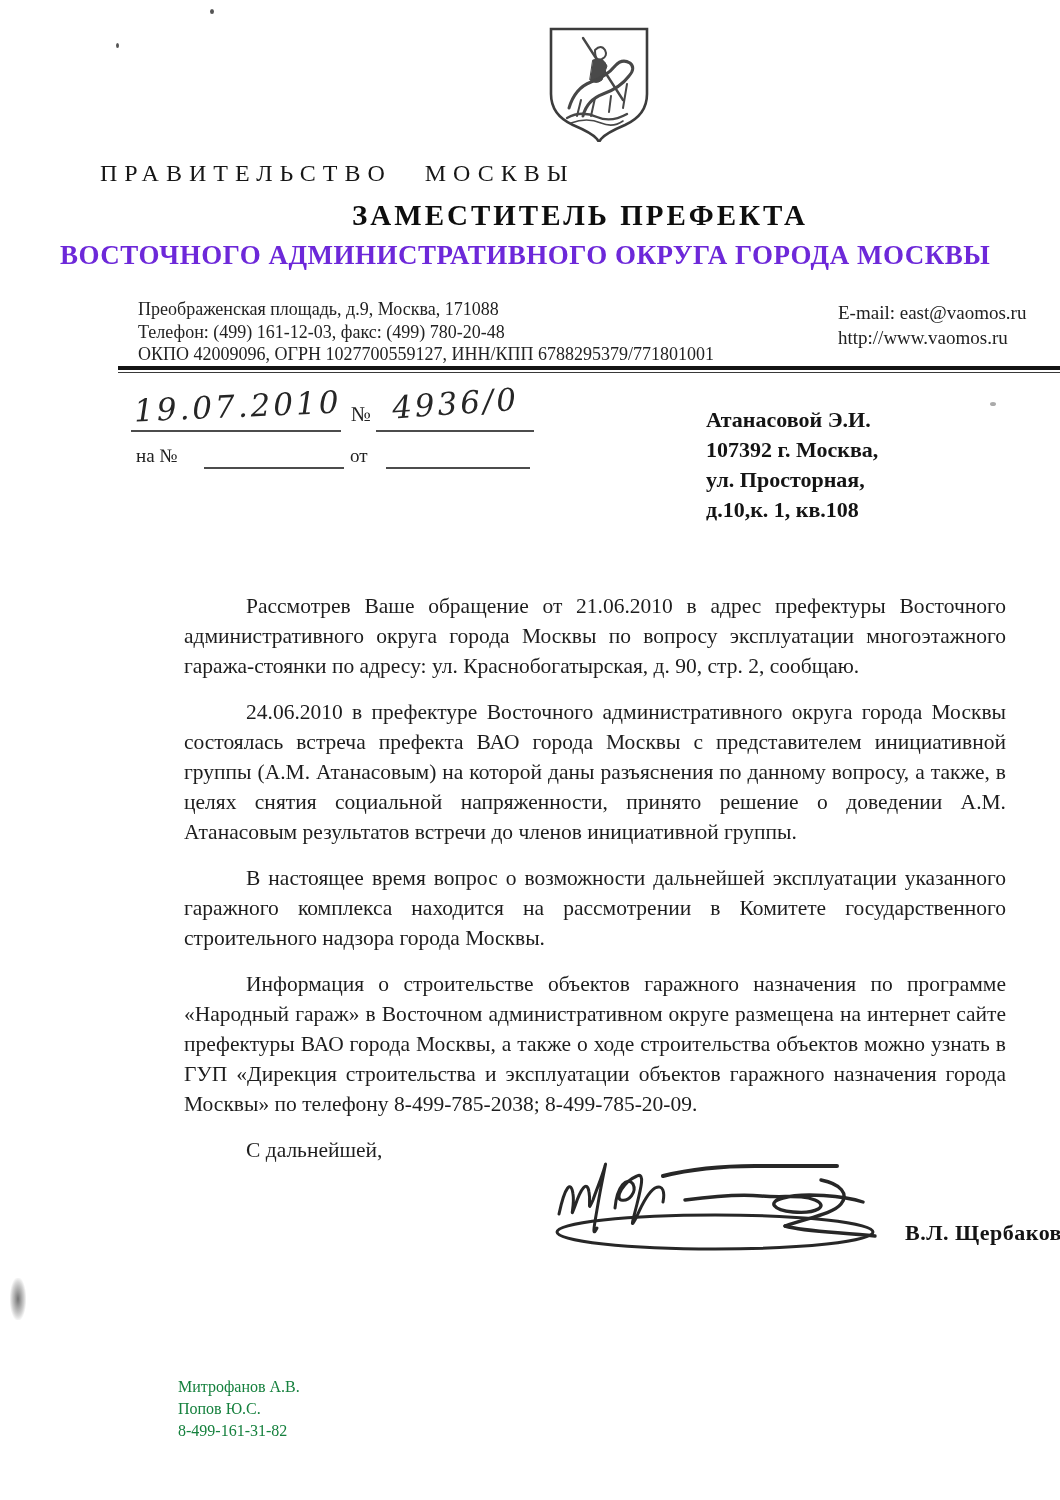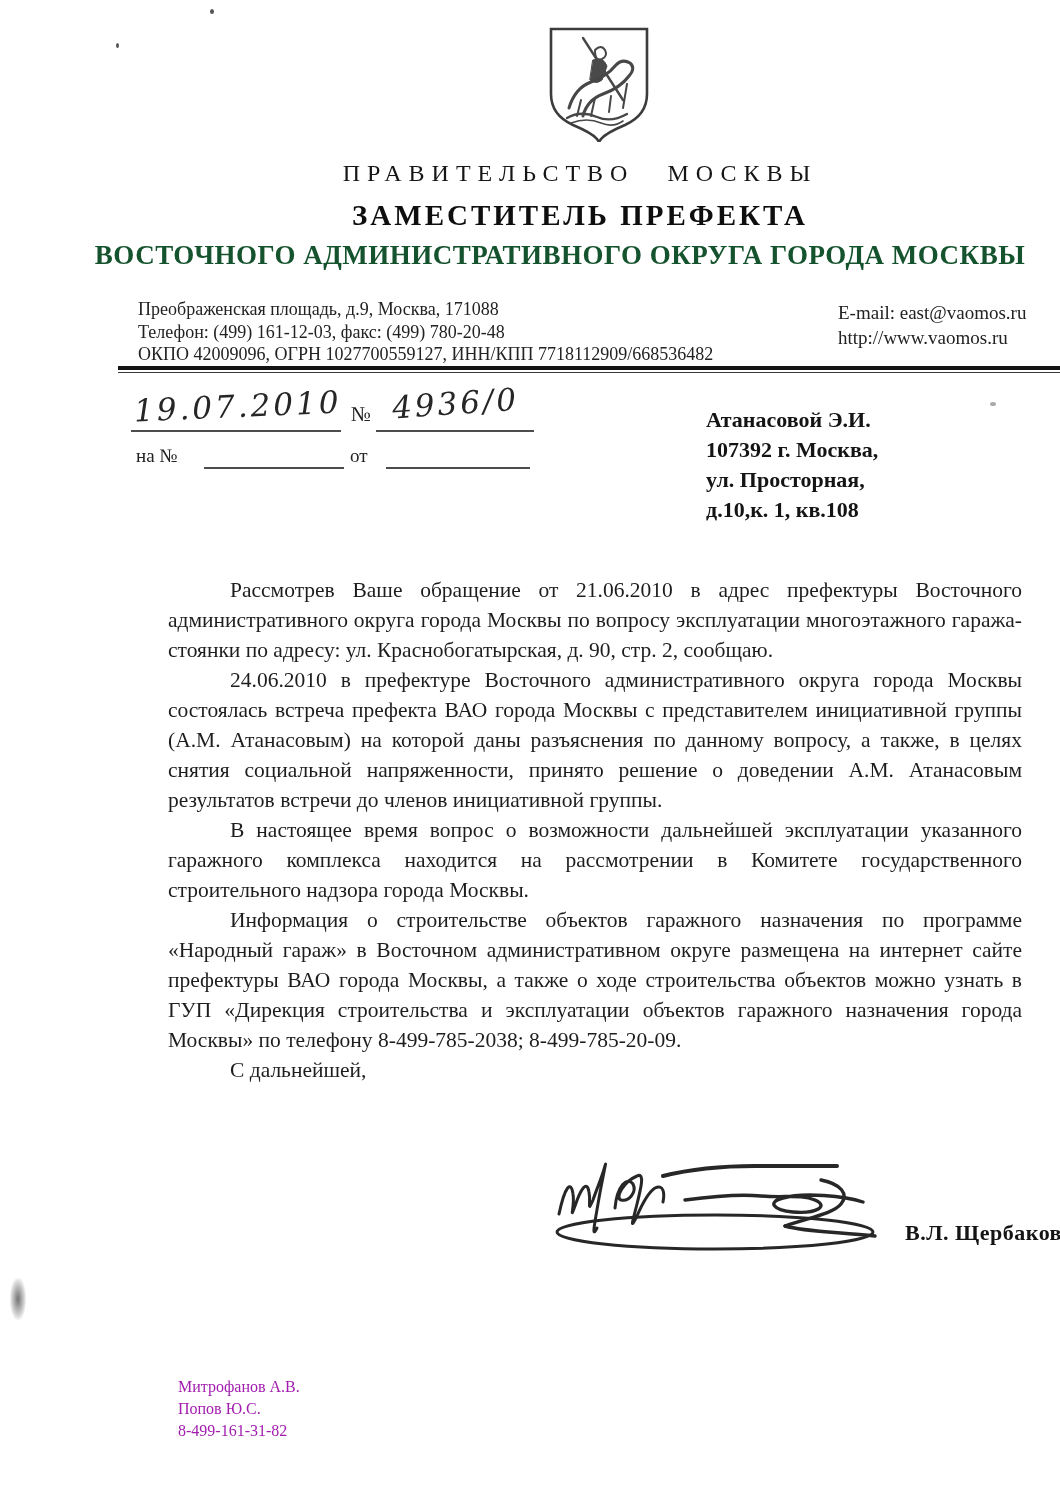--- a/index.html
+++ b/index.html
@@ -12,33 +12,33 @@
     font-family: "Liberation Serif", serif;
     color: #1b1b1b;
     overflow: hidden;
   }
   .abs { position: absolute; }
 
   
   .emblem { left: 543px; top: 24px; width: 112px; height: 118px; }
   .org-line1 {
     left: 100px; top: 160px; width: 960px;
-    text-align: center; font-size: 24px;
+    text-align: left; font-size: 24px;
     letter-spacing: 7px; word-spacing: 20px;
     color: #161616;
   }
   .org-line2 {
     left: 100px; top: 199px; width: 960px;
     text-align: center; font-size: 29px; font-weight: bold;
     letter-spacing: 3px; color: #0e0e0e;
   }
   .org-line3 {
     left: 60px; top: 240px; width: 1000px;
-    text-align: center; font-size: 27px; font-weight: bold;
-    letter-spacing: 0.5px; color: #14532d;
+    text-align: left; font-size: 27px; font-weight: bold;
+    letter-spacing: 0.5px; color: #6d28d9;
   }
 
   
   .contacts-left { left: 138px; top: 298px; font-size: 18px; line-height: 22.5px; color: #222; }
   .contacts-right { left: 838px; top: 300px; font-size: 19px; line-height: 25px; color: #222; }
 
   .head-rule {
     left: 118px; top: 366px; right: 0; height: 2px;
     border-top: 4px solid #141414;
     border-bottom: 1px solid #3a3a3a;
@@ -70,33 +70,33 @@
     font-size: 22px; font-weight: bold; line-height: 30px;
     color: #141414;
   }
 
   
   .body-text {
     left: 168px; top: 575px; width: 854px;
     font-size: 21.5px; line-height: 30px;
     text-align: justify; color: #1d1d1d;
   }
-  .body-text p { margin: 0; text-indent: 62px; }
+  .body-text p { margin: 16px; text-indent: 62px; }
   .closing { margin-top: 1px; }
 
   
   .sig { left: 545px; top: 1136px; width: 375px; height: 118px; }
   .signer {
     left: 740px; top: 1220px; width: 322px;
     text-align: right; font-size: 22px; font-weight: bold;
     color: #141414; letter-spacing: 0.5px;
   }
 
   
-  .footer { left: 178px; top: 1376px; font-size: 16px; line-height: 22px; color: #a21caf; }
+  .footer { left: 178px; top: 1376px; font-size: 16px; line-height: 22px; color: #15803d; }
 
   
   .speck { background: #555; border-radius: 50%; }
   .sp1 { left: 210px; top: 9px;  width: 4px; height: 5px; }
   .sp2 { left: 116px; top: 43px; width: 3px; height: 5px; }
   .sp3 { left: 990px; top: 402px; width: 6px; height: 4px; opacity:.5; }
   .smudge {
     left: 10px; top: 1278px; width: 16px; height: 42px;
     background: radial-gradient(ellipse at center, rgba(40,40,40,.65) 0%, rgba(40,40,40,.2) 55%, transparent 75%);
     filter: blur(0.5px);
@@ -124,21 +124,21 @@
     </g>
   </svg>
 
   <div class="abs org-line1">ПРАВИТЕЛЬСТВО МОСКВЫ</div>
   <div class="abs org-line2">ЗАМЕСТИТЕЛЬ ПРЕФЕКТА</div>
   <div class="abs org-line3">ВОСТОЧНОГО АДМИНИСТРАТИВНОГО ОКРУГА ГОРОДА МОСКВЫ</div>
 
   <div class="abs contacts-left">
     <div>Преображенская площадь, д.9, Москва, 171088</div>
     <div>Телефон: (499) 161-12-03, факс: (499) 780-20-48</div>
-    <div>ОКПО 42009096, ОГРН 1027700559127, ИНН/КПП 7718112909/668536482</div>
+    <div>ОКПО 42009096, ОГРН 1027700559127, ИНН/КПП 6788295379/771801001</div>
   </div>
   <div class="abs contacts-right">
     <div>E-mail: east@vaomos.ru</div>
     <div>http://www.vaomos.ru</div>
   </div>
 
   <div class="abs head-rule"></div>
 
   <div class="abs ul ul1"></div>
   <div class="abs hand hand-date">19.07.2010</div>

